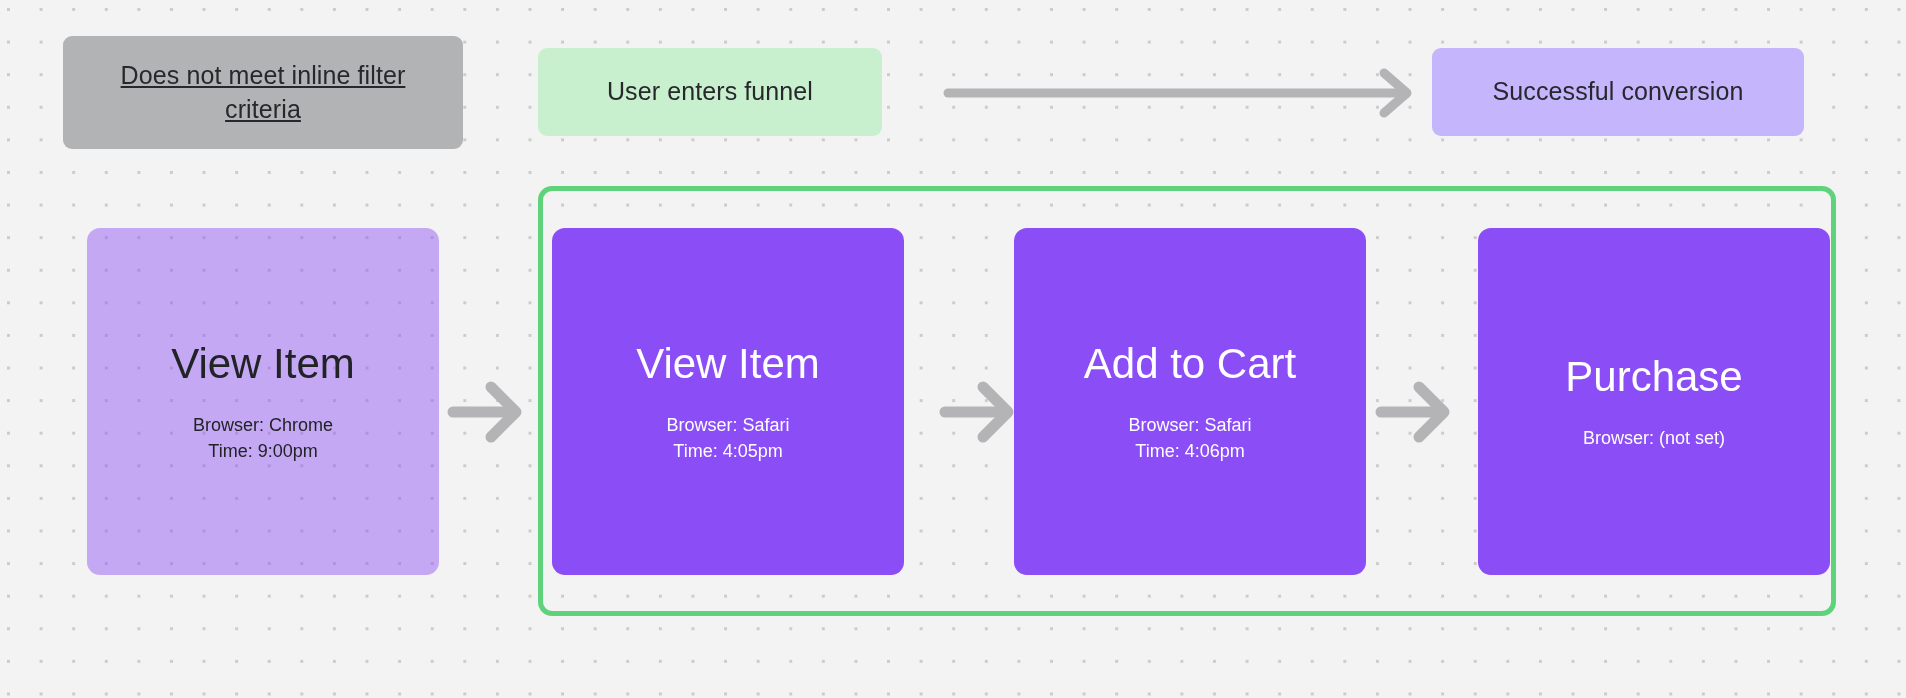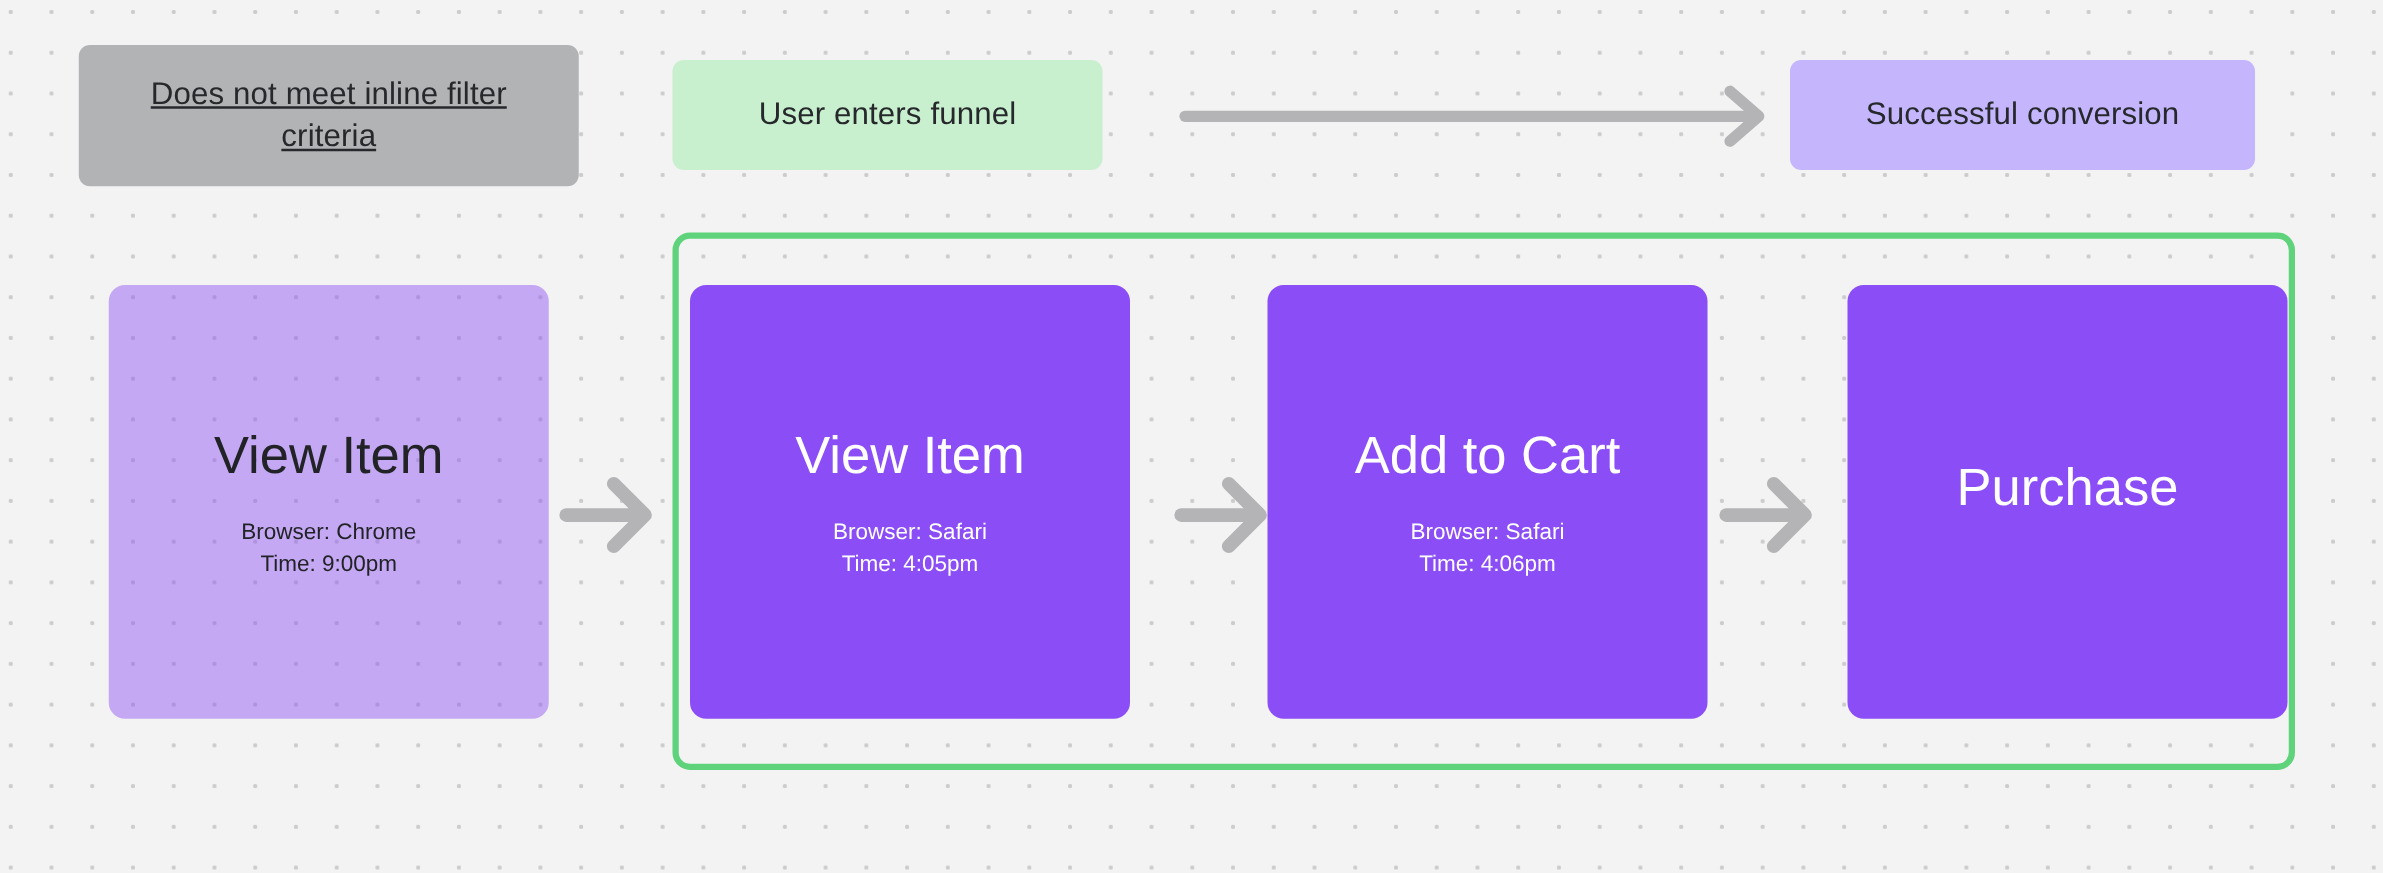--- a/index.html
+++ b/index.html
@@ -204,13 +204,14 @@
 
 <div class="arrow flow-arrow" id="arrow-3">
   <svg width="82" height="64" viewBox="0 0 82 64">
     <line class="shaft" x1="5" y1="32" x2="64" y2="32" stroke-width="11"></line>
     <polyline class="head" points="43,7 68,32 43,57" stroke-width="11"></polyline>
   </svg>
 </div>
 
 <div class="event-card card-included" id="card-step-3">
   <div class="event-title">Purchase</div>
+  <div class="event-meta">Browser: (not set)</div>
 </div>
 
 </body></html>

